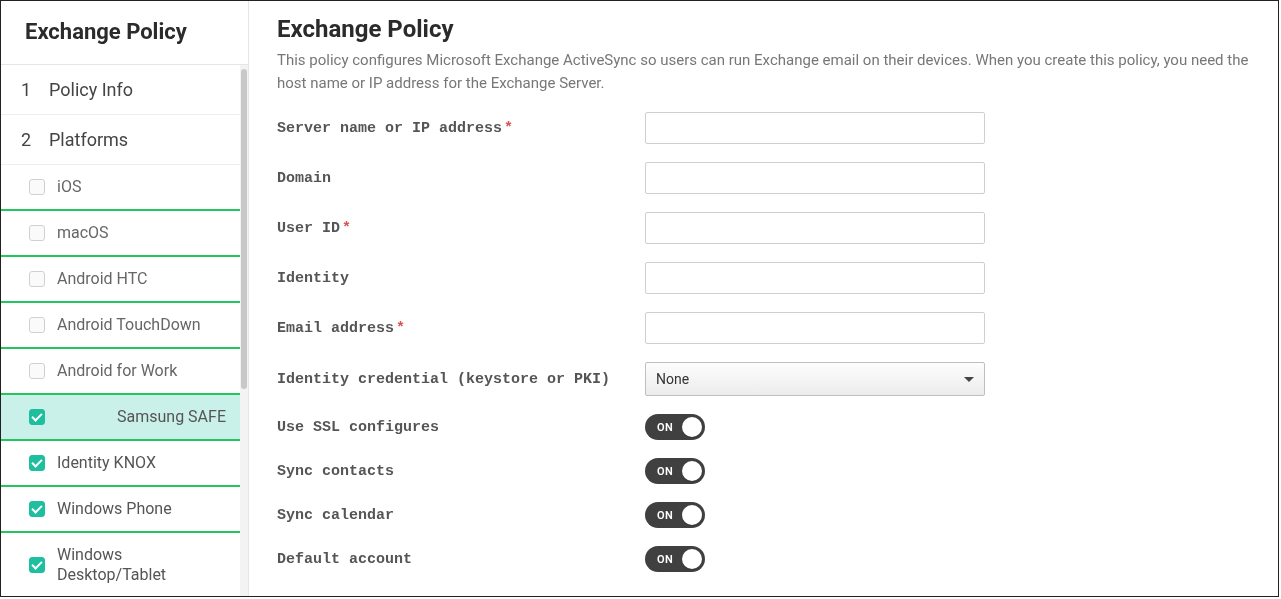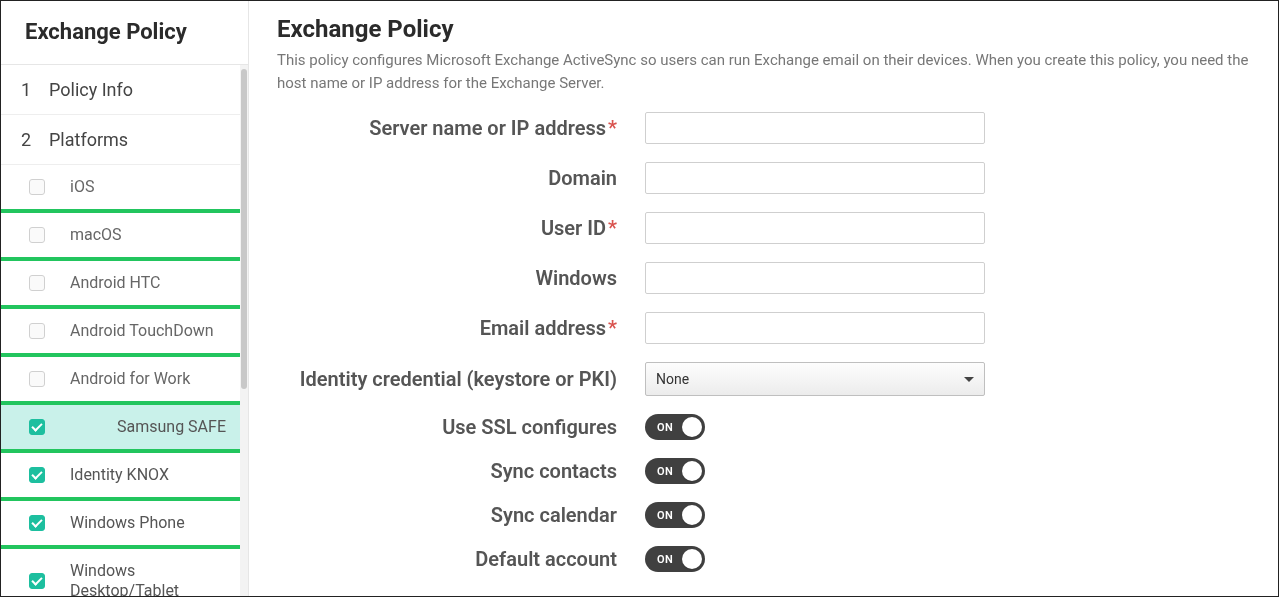--- a/index.html
+++ b/index.html
@@ -62,22 +62,22 @@
     color: #444;
     border-bottom: 1px solid #eee;
     cursor: pointer;
     gap: 10px;
   }
   .step-num { width: 18px; }
   .platform-item {
     display: flex;
     align-items: center;
     padding: 12px 22px 12px 28px;
-    gap: 25px;
-    border-bottom: 4px solid #22c55e;
+    gap: 12px;
+    border-bottom: 2px solid #22c55e;
     color: #666;
     font-size: 16px;
     cursor: pointer;
   }
   .platform-item.selected {
     background: #c9f1ea;
     color: #555;
     text-align: right;
   }
   .platform-item.checked { color: #555; }
@@ -121,25 +121,26 @@
     line-height: 1.5;
     margin-bottom: 18px;
   }
   .form-row {
     display: flex;
     align-items: center;
     margin-bottom: 18px;
   }
   .form-label {
     width: 368px;
-    text-align: right;
+    text-align: left;
     padding-right: 28px;
     color: #555;
     font-weight: 600;
-    font-size: 20px;
+    font-size: 15px;
+    font-family: Liberation Mono, monospace;
   }
   .req { color: #d9534f; margin-left: 2px; }
   .form-control {
     flex: 0 0 auto;
   }
   .text-input {
     width: 340px;
     height: 32px;
     border: 1px solid #cfcfcf;
     border-radius: 2px;
@@ -269,21 +270,21 @@
     </div>
 
     <div class="form-row">
       <div class="form-label">
         <span>User ID</span><span class="req">*</span>
       </div>
       <div class="form-control"><input class="text-input" value="" style=""></div>
     </div>
 
     <div class="form-row">
-      <div class="form-label">Windows</div>
+      <div class="form-label">Identity</div>
       <div class="form-control"><input type="password" class="text-input" value="" style=""></div>
     </div>
 
     <div class="form-row">
       <div class="form-label">
         <span>Email address</span><span class="req">*</span>
       </div>
       <div class="form-control"><input class="text-input" value="" style=""></div>
     </div>
 

